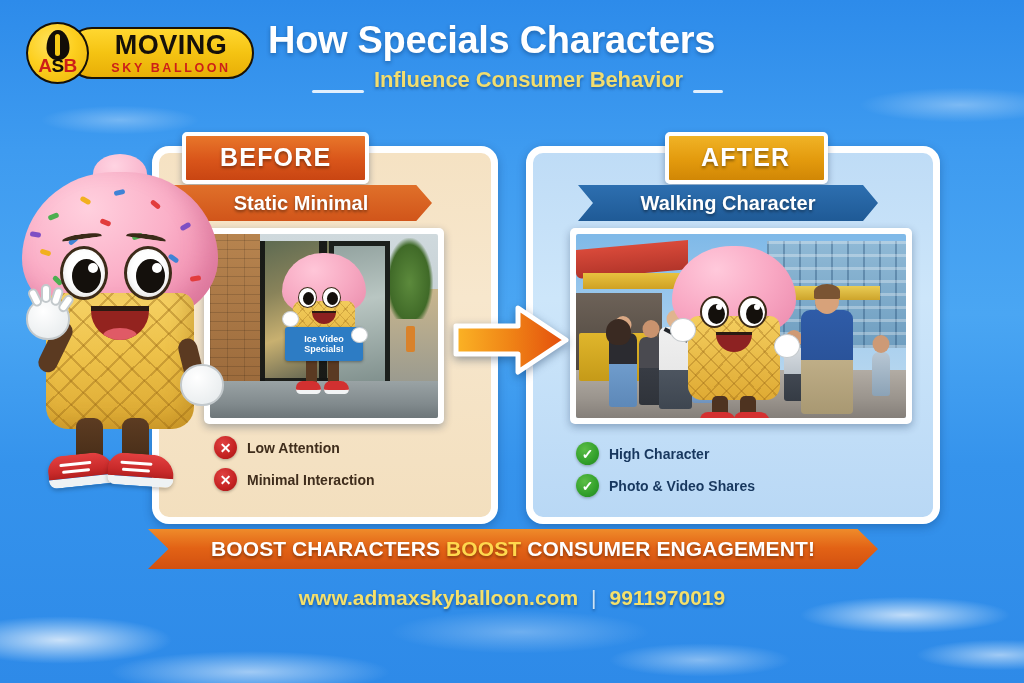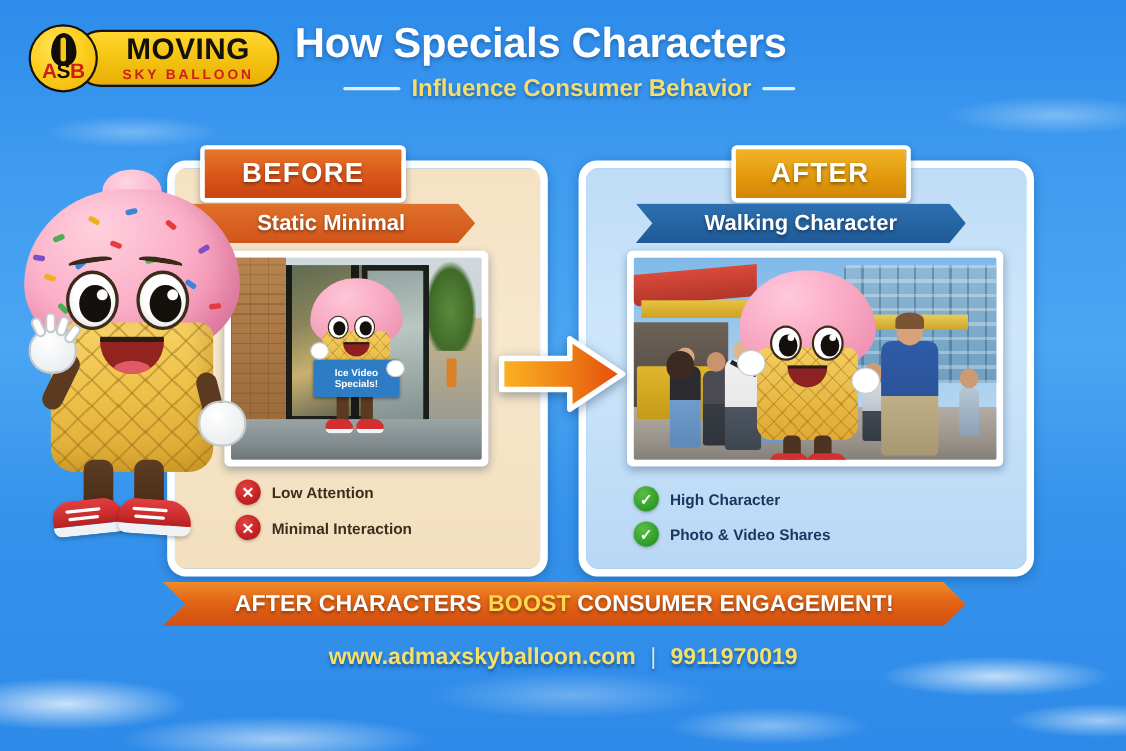--- a/index.html
+++ b/index.html
@@ -68,21 +68,21 @@
     color:#cc1f18;
   }
   .badge-asb .s-blk { color:#120d07; }
 
   .title-block { position:absolute; left:268px; top:20px; width:640px; }
   .main-title {
     font-size:38px; font-weight:bold; color:#ffffff; line-height:1.08;
     letter-spacing:-.3px;
     text-shadow:0 2px 4px rgba(10,50,100,.45);
   }
-  .sub-row { display:flex; align-items:center; gap:10px; margin-top:6px; padding-left:44px; }
+  .sub-row { display:flex; align-items:flex-end; gap:10px; margin-top:6px; padding-left:44px; }
   .sub-dash { height:3px; background:rgba(255,255,255,.85); border-radius:2px; flex:0 0 auto; }
   .sub-dash.left { width:52px; }
   .sub-dash.right { width:30px; }
   .sub-title {
     font-size:22px; font-weight:bold; color:#f2dd6e; letter-spacing:-.1px;
     text-shadow:0 2px 3px rgba(10,50,100,.5);
     white-space:nowrap;
   }
 
   
@@ -591,21 +591,21 @@
       <span class="bm-lace2"></span>
   </div>
   <div class="bm-shoe r">
     <span class="bm-lace"></span>
       <span class="bm-lace2"></span>
   </div>
 </div>
 
 <div id="bottom-banner">
   <div class="banner-text">
-    <span>AFTER CHARACTERS </span><span class="hl">BOOST</span><span> CONSUMER ENGAGEMENT!</span>
+    <span>BOOST CHARACTERS </span><span class="hl">BOOST</span><span> CONSUMER ENGAGEMENT!</span>
   </div>
 </div>
 
 <div id="footer">
   <div class="footer-line">
     <span>www.admaxskyballoon.com</span>
     <span class="footer-sep">|</span>
     <span>9911970019</span>
   </div>
 </div>

